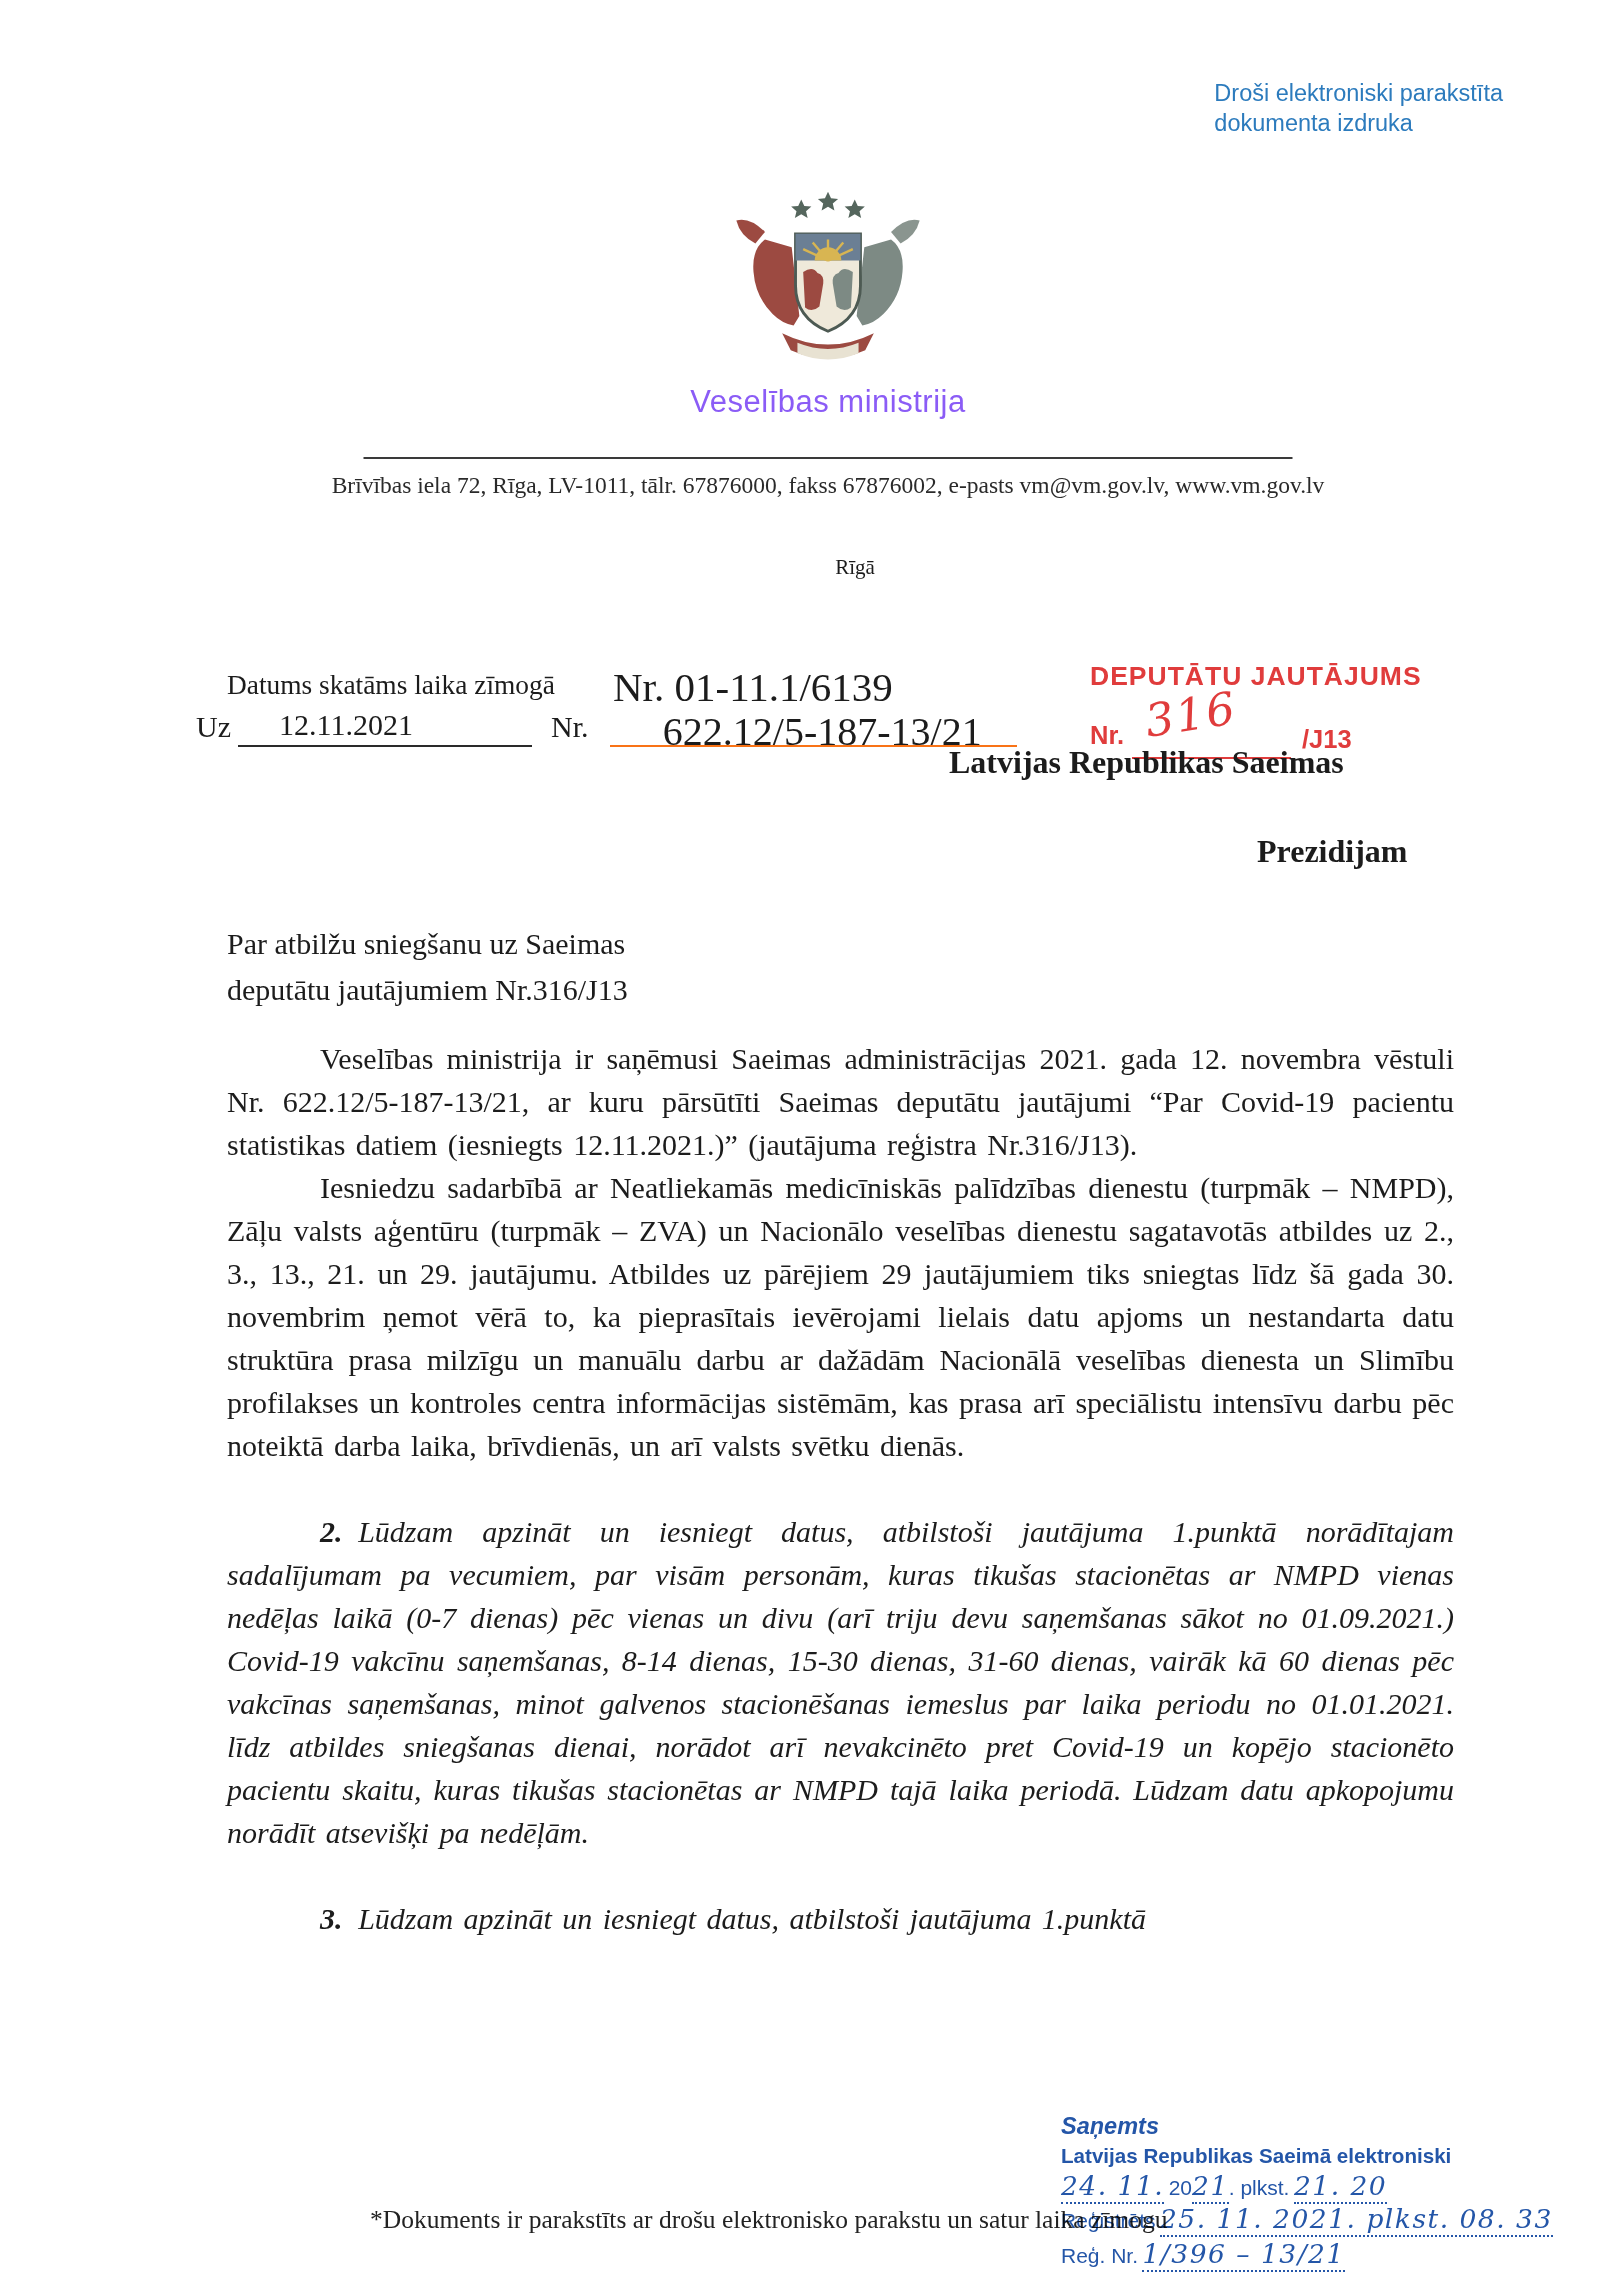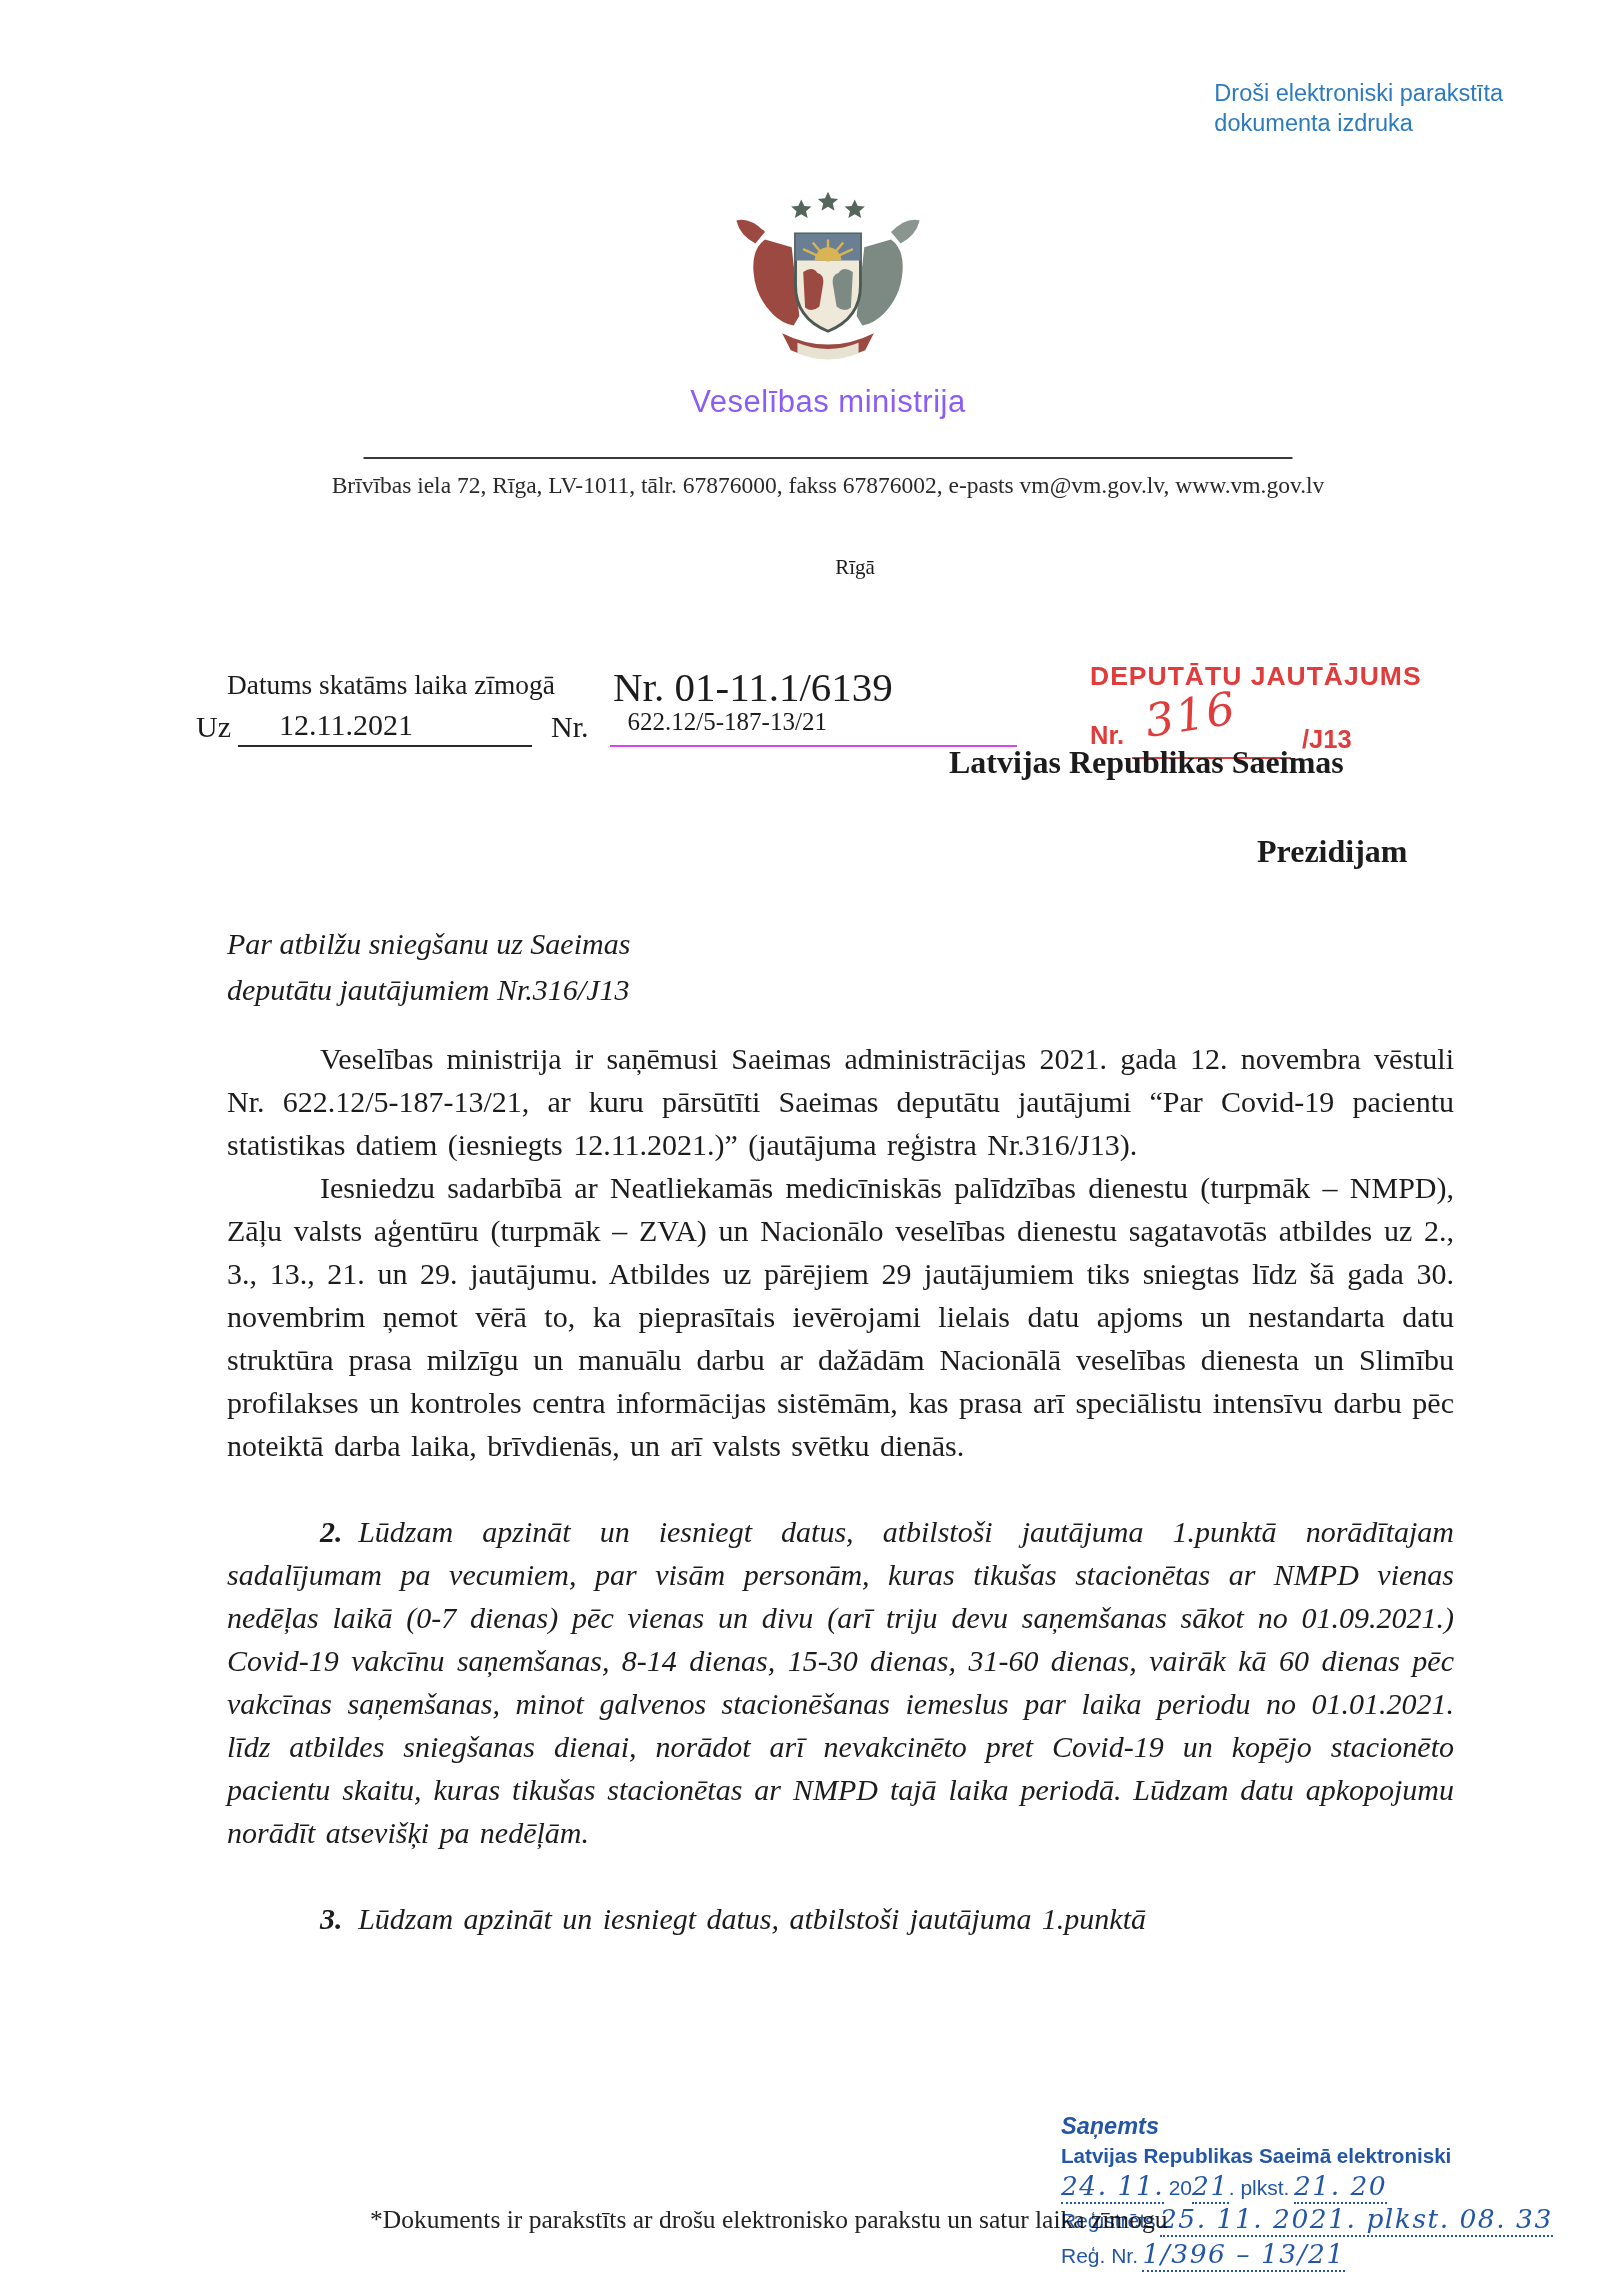--- a/index.html
+++ b/index.html
@@ -44,22 +44,22 @@
   .ref-out{position:absolute;top:663px;left:613px;font-size:41px;}
   .uz-label{position:absolute;top:710px;left:196px;font-size:30px;}
   .uz-date{
     position:absolute;top:708px;left:238px;width:294px;
     border-bottom:2px solid #2a2a2a;font-size:30px;
     padding-left:41px;height:39px;box-sizing:border-box;
   }
   .nr-label{position:absolute;top:710px;left:551px;font-size:30px;}
   .in-number{
     position:absolute;top:708px;left:610px;width:407px;
-    border-bottom:2px solid #d946ef;font-size:25px;
-    padding-left:17.6px;height:39px;box-sizing:border-box;
+    border-bottom:2px solid #f97316;font-size:40px;
+    padding-left:17.6px;height:39px;box-sizing:border-box;text-align:center;
   }
   
   .red-stamp{color:#e03c3c;mix-blend-mode:multiply;}
   .rs-title{
     position:absolute;top:661px;left:1090px;
     font-family:"Liberation Sans","DejaVu Sans",sans-serif;
     font-weight:bold;font-size:26.5px;letter-spacing:1px;white-space:nowrap;
   }
   .rs-nr{
     position:absolute;top:721px;left:1090px;
@@ -79,21 +79,21 @@
     position:absolute;top:725px;left:1302px;
     font-family:"Liberation Sans","DejaVu Sans",sans-serif;
     font-weight:bold;font-size:25.5px;
   }
   
   .rcpt1{position:absolute;top:744px;left:949px;font-weight:bold;font-size:32px;white-space:nowrap;}
   .rcpt2{position:absolute;top:833px;left:1257px;font-weight:bold;font-size:32px;white-space:nowrap;}
   
   .subject{
     position:absolute;top:921px;left:227px;
-    font-style:italic;font-size:30px;line-height:46px;
+    font-size:30px;line-height:46px;
   }
   
   .body-text{
     position:absolute;top:1037px;left:227px;width:1227px;
     font-size:30px;line-height:43px;text-align:justify;
     word-spacing:2.9px;
   }
   .body-text p{margin:0;text-indent:93px;}
   .body-text p.sp{margin-top:43px;}
   .body-text p.it{font-style:italic;}

